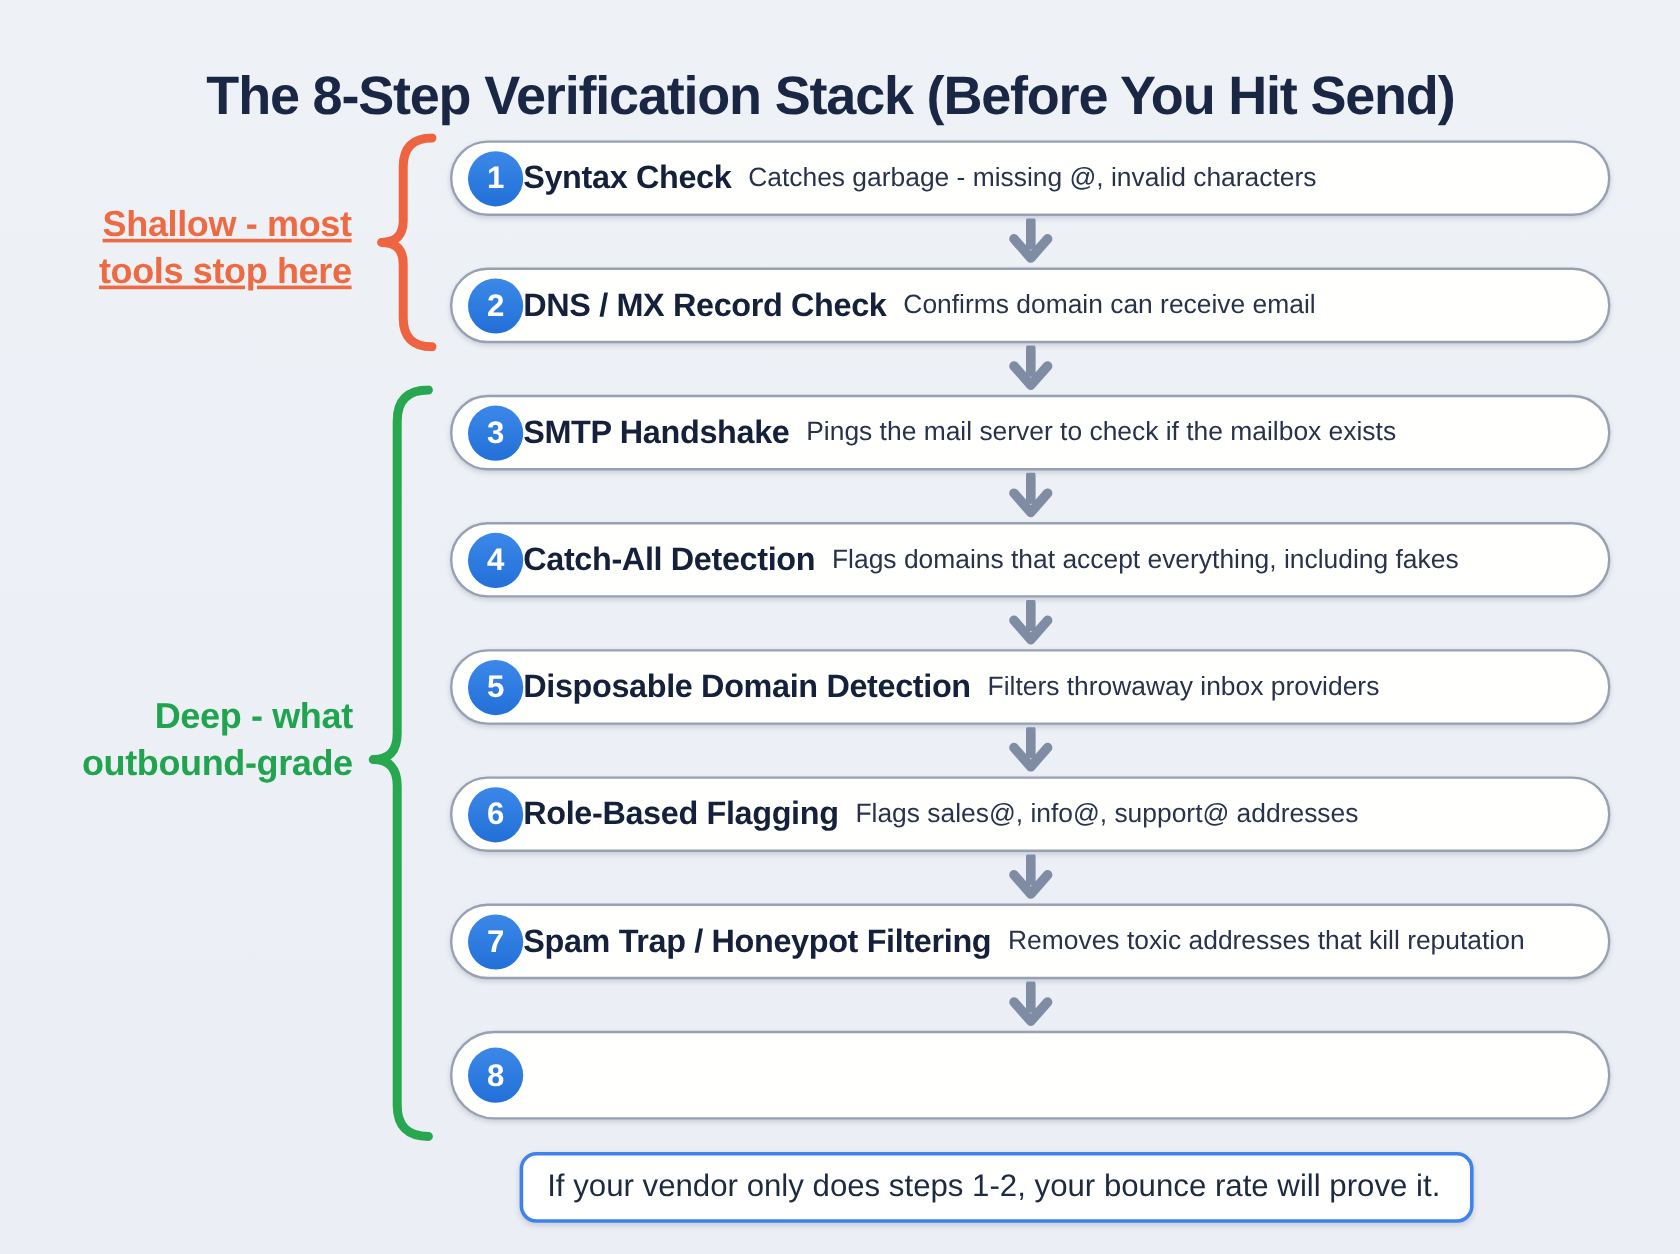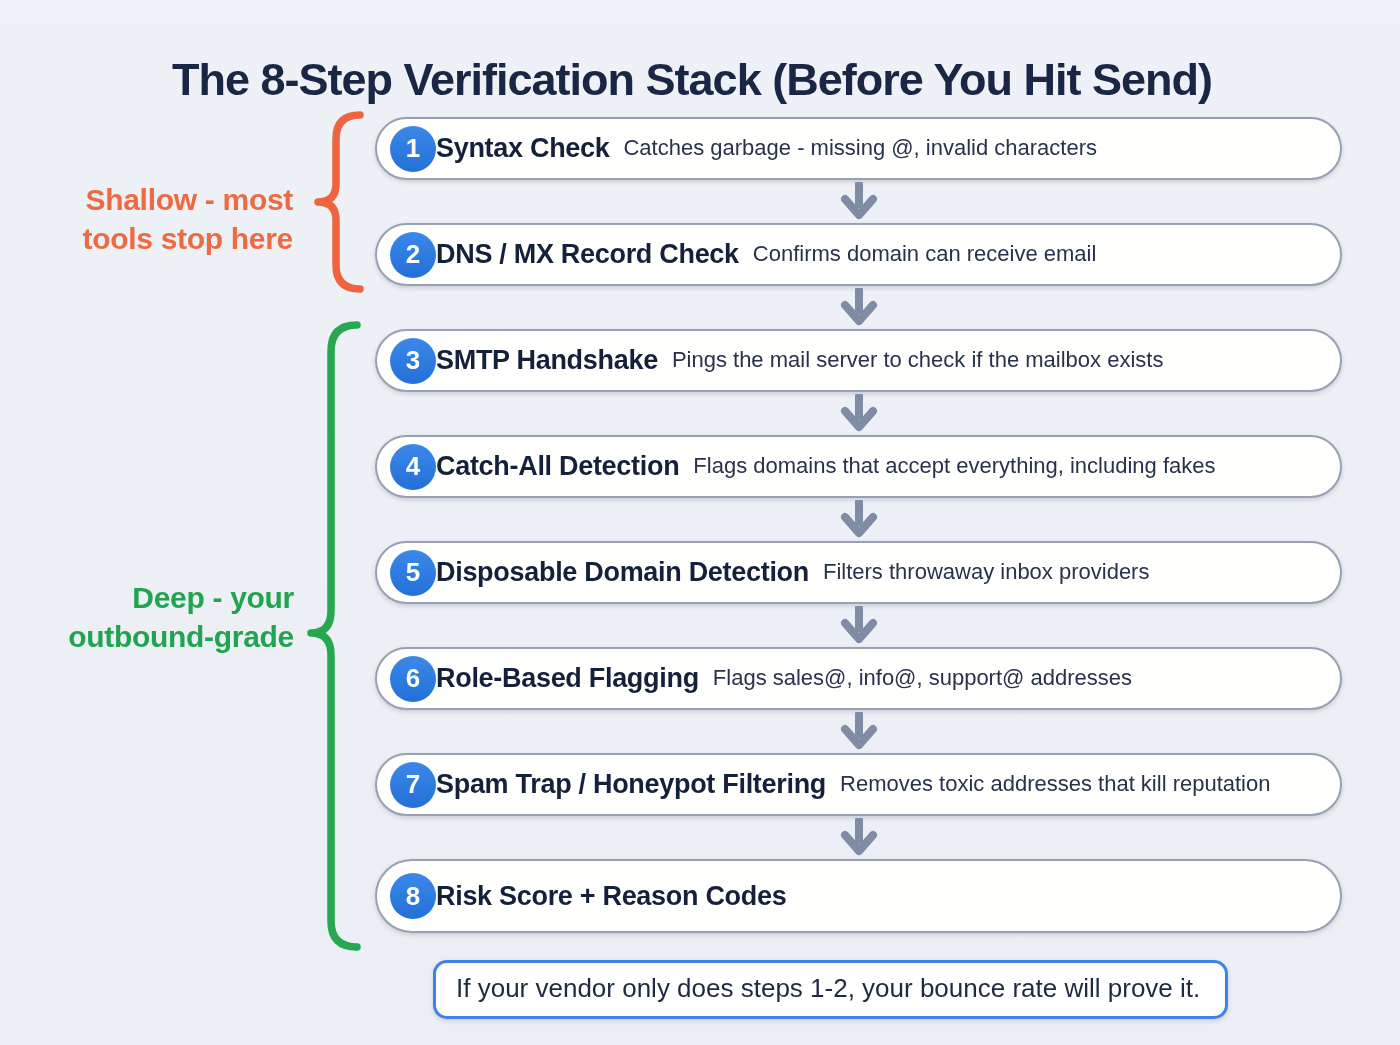--- a/index.html
+++ b/index.html
@@ -87,21 +87,21 @@
   .brace { position: absolute; }
   
   .group-label {
     position: absolute;
     text-align: right;
     font-weight: 700;
     font-size: 30px;
     line-height: 39px;
     letter-spacing: -0.3px;
   }
-  .label-shallow { left: 38px; width: 255px; top: 180px; color: #ee6a42; }
+  .label-shallow { left: 38px; width: 255px; top: 168px; color: #ee6a42; text-decoration: underline; }
   .label-deep   { left: 28px; width: 266px; top: 578px; color: #21a44f; }
   
   .callout {
     position: absolute;
     left: 433px;
     top: 960px;
     border: 3px solid #3e82ec;
     border-radius: 14px;
     background: #ffffff;
     box-shadow: 0 2px 4px rgba(110,120,140,0.25);
@@ -125,21 +125,21 @@
 
   <svg class="brace" style="left:301px; top:321px;" width="61" height="630" viewBox="0 0 61 630">
     <path d="M 56 4 Q 30 4 30 30 L 30 290 Q 30 312 10 312 Q 30 312 30 334 L 30 600 Q 30 626 56 626" fill="none" stroke="#27a74f" stroke-width="7.5" stroke-linecap="round" stroke-linejoin="round"></path>
   </svg>
 
   <div class="group-label label-shallow">
     <div>Shallow - most</div>
     <div>tools stop here</div>
   </div>
   <div class="group-label label-deep">
-    <div>Deep - your</div>
+    <div>Deep - what</div>
     <div>outbound-grade</div>
   </div>
 
   <div class="steps">
 
     <div class="pill">
       <div class="badge">
           <span>1</span>
         </div>
       <div class="step-title">Syntax Check</div>
@@ -226,20 +226,19 @@
     <div class="gap">
       <svg width="44" height="40" viewBox="0 0 44 40">
         <path d="M 22 2 L 22 22 M 8 17 L 22 33 L 36 17" fill="none" stroke="#7f8ca4" stroke-width="8" stroke-linecap="round" stroke-linejoin="round"></path>
       </svg>
     </div>
 
     <div class="pill tall">
       <div class="badge">
           <span>8</span>
         </div>
-      <div class="step-title">Risk Score + Reason Codes</div>
     </div>
 
   </div>
 
   <div class="callout">If your vendor only does steps 1-2, your bounce rate will prove it.</div>
 
 </div>
 
 </body></html>

